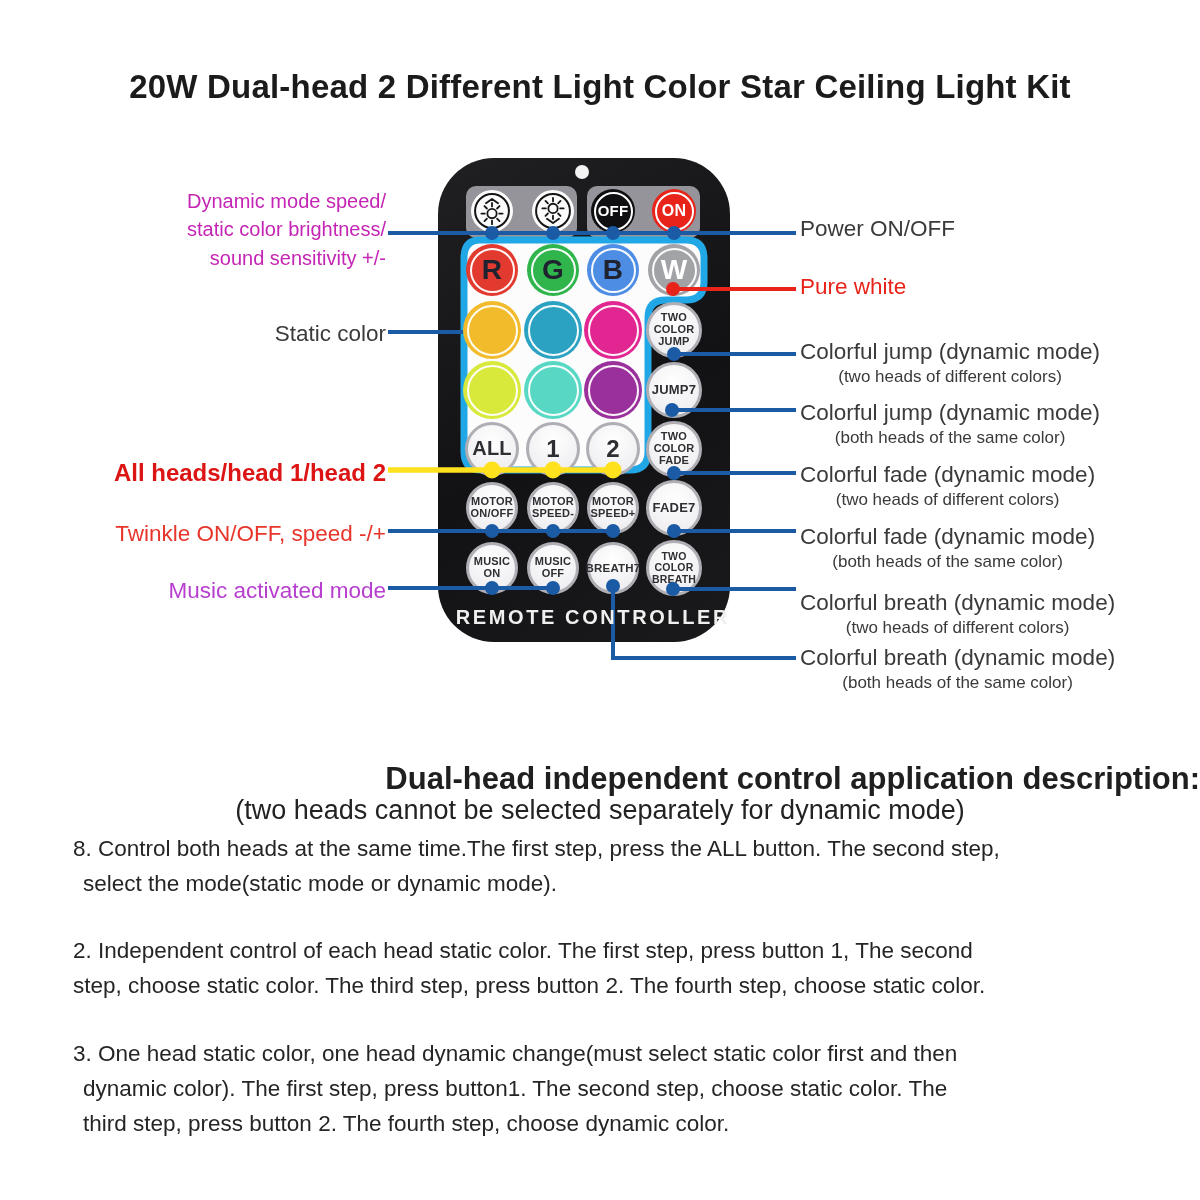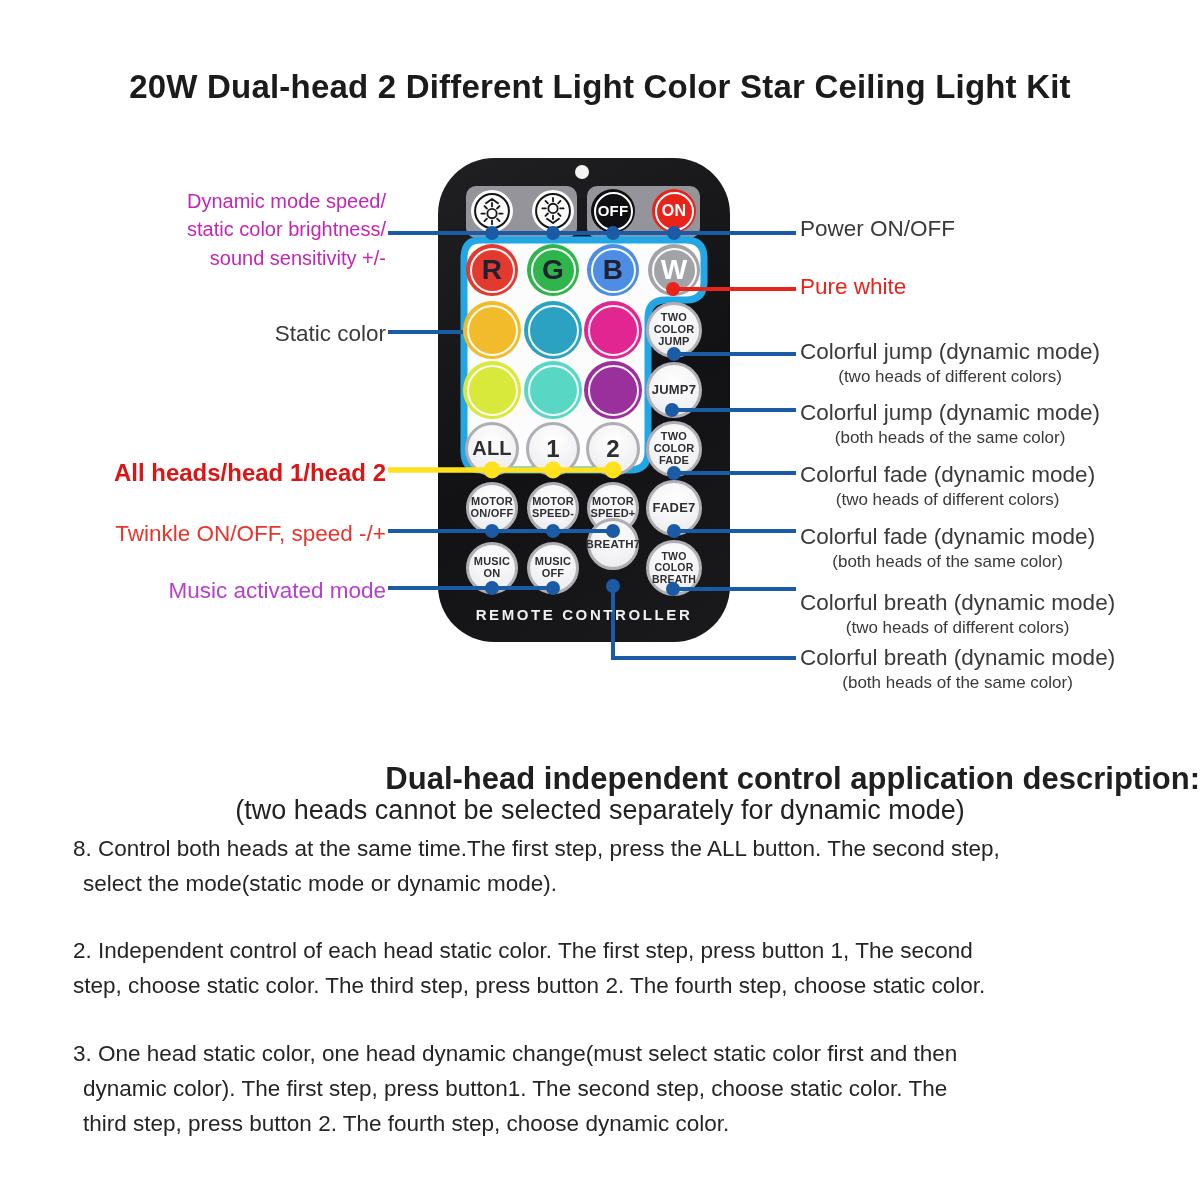--- a/index.html
+++ b/index.html
@@ -16,22 +16,22 @@
   .remote{
     position:absolute;left:438px;top:158px;width:292px;height:484px;
     background:linear-gradient(150deg,#202022 0%,#121214 55%,#1a1a1c 100%);
     border-radius:56px;
   }
   .ir-dot{position:absolute;left:137px;top:7px;width:14px;height:14px;border-radius:50%;background:#f4f4f4;}
   .gray-panel{position:absolute;top:28px;height:52px;background:#94949a;border-radius:10px;}
   .gray-panel.p1{left:28px;width:111px;}
   .gray-panel.p2{left:149px;width:113px;}
   .brand{
-    position:absolute;left:438px;top:606px;width:292px;text-align:center;
-    font-size:15px;font-weight:bold;letter-spacing:2.6px;color:#efefef;
+    position:absolute;left:438px;top:606px;width:292px;text-align:right;
+    font-size:20px;font-weight:bold;letter-spacing:2.6px;color:#efefef;
   }
   svg.layer{position:absolute;left:0;top:0;pointer-events:none;}
   
   .btn{
     position:absolute;border-radius:50%;display:flex;align-items:center;justify-content:center;
     text-align:center;font-weight:bold;cursor:pointer;
   }
   .btn .lbl{white-space:pre-line;line-height:1.07;letter-spacing:.2px;}
   .b-icon{background:#fbfbfb;}
   .b-off{background:#0f0f11;color:#fff;}
@@ -168,21 +168,21 @@
       <span class="lbl" data-name="fade7-label" style="font-size: 13px; text-align: right;">FADE7</span>
     </div>
     <div class="btn b-plain" data-name="music-on-button" style="left: 466px; top: 542px; height: 52px; width: 52px;">
       <span class="lbl" data-name="music-on-label" style="font-size: 11px;">MUSIC
 ON</span>
     </div>
     <div class="btn b-plain" data-name="music-off-button" style="left: 527px; top: 542px; height: 52px; width: 52px;">
       <span class="lbl" data-name="music-off-label" style="font-size: 11px;">MUSIC
 OFF</span>
     </div>
-    <div class="btn b-plain" data-name="breath7-button" style="left: 587px; top: 518px; height: 52px; width: 52px;">
+    <div class="btn b-plain" data-name="breath7-button" style="left: 587px; top: 542px; height: 52px; width: 52px;">
       <span class="lbl" data-name="breath7-label" style="font-size: 11.5px;">BREATH7</span>
     </div>
     <div class="btn b-plain" data-name="two-color-breath-button" style="left: 646px; top: 540px; height: 56px; width: 56px;">
       <span class="lbl" data-name="two-color-breath-label" style="font-size: 10.5px;">TWO
 COLOR
 BREATH</span>
     </div>
   </div>
 
 <svg id="lines" class="layer" width="1200" height="1200" data-name="connector-lines-layer">

